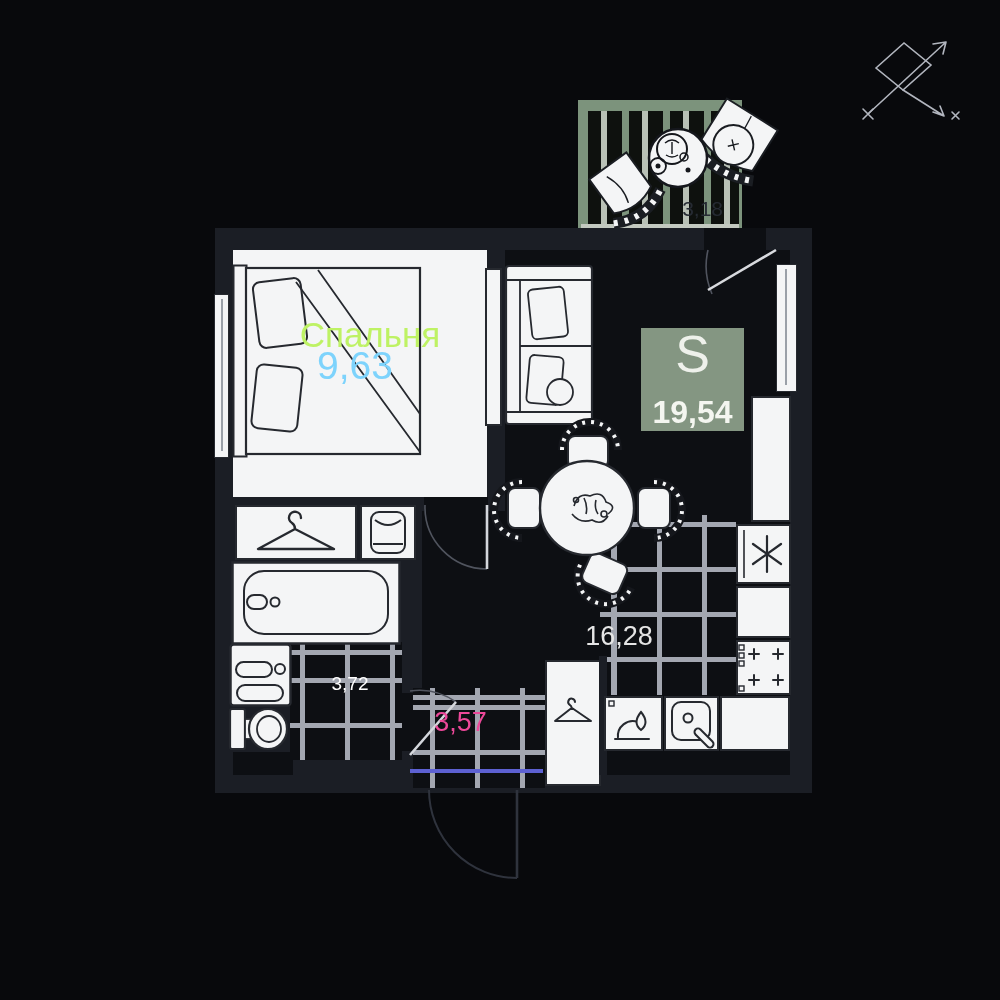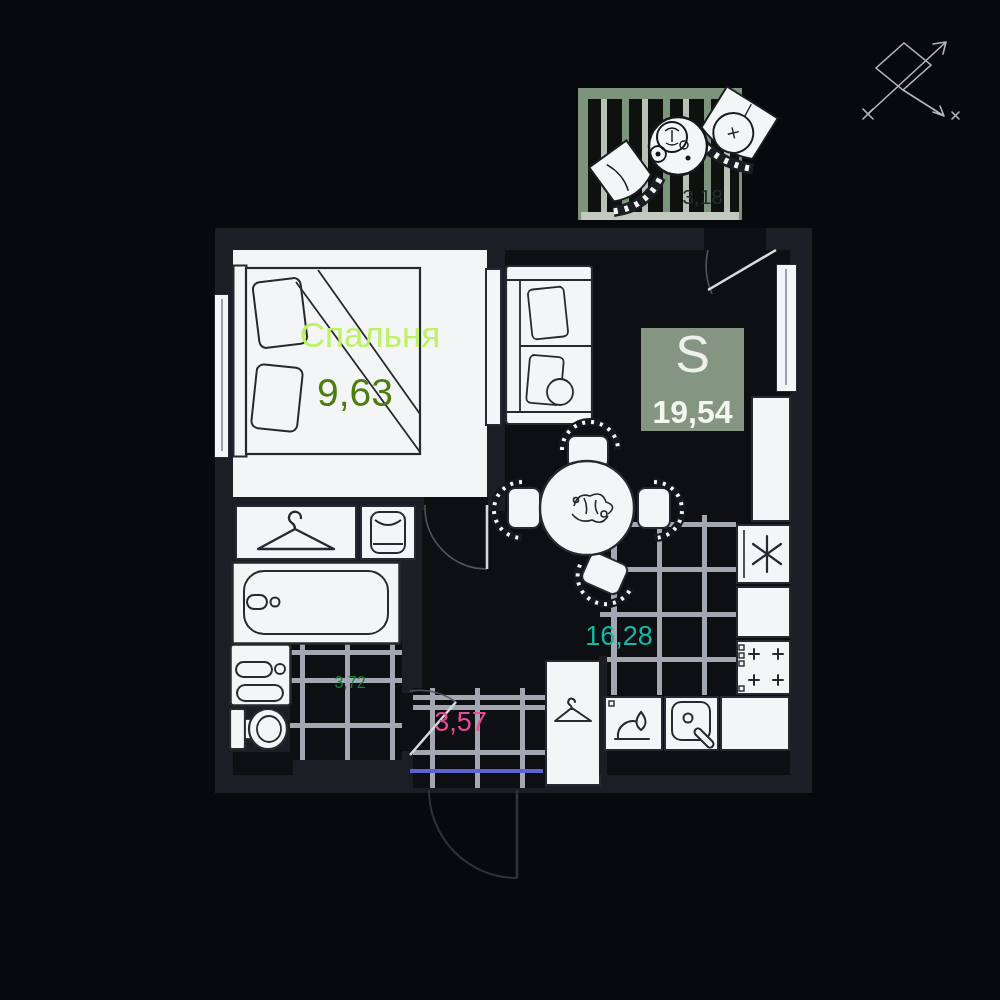--- a/index.html
+++ b/index.html
@@ -34,21 +34,21 @@
   <svg class="abs" style="left:856px;top:22px" width="108" height="102" viewBox="0 0 108 102">
     <g fill="none" stroke="#b2b6bf" stroke-width="1.6" stroke-linecap="round">
       <path d="M 20,46 L 48,21 L 75,43 L 47,68 Z"></path>
       <path d="M 12,92 L 90,20 M 90,20 L 77,22 M 90,20 L 87,32"></path>
       <path d="M 47,68 L 88,94 M 88,94 L 77,90 M 88,94 L 84,84"></path>
       <path d="M 7,87 L 17,97 M 17,87 L 7,97"></path>
       <path d="M 96,90 L 103,97 M 103,90 L 96,97"></path>
     </g>
   </svg>
 
-  <div class="abs balcony" style="left:578px;top:88px;width:164px;height:132px">
+  <div class="abs balcony" style="left:578px;top:100px;width:164px;height:132px">
     <div class="abs" style="left:0;top:0;width:100%;height:11px;background:#7c937c"></div>
     <div class="abs" style="left:0;bottom:0;width:100%;height:8px;background:#c3c9c0"></div>
     <svg class="abs" style="left:0;top:0" width="204" height="132" viewBox="0 0 204 132">
 
       <g transform="translate(14,58) rotate(-36 30 30)">
         <path d="M 6,2 H 52 V 44 Q 29,56 6,44 Z" fill="#f4f5f6" stroke="#1a1d22" stroke-width="2"></path>
         <path d="M 22,10 Q 30,28 24,44" fill="none" stroke="#1a1d22" stroke-width="1.4"></path>
         <path d="M 0,52 Q 29,68 58,52" fill="none" stroke="#1a1d22" stroke-width="11"></path>
         <path d="M 0,52 Q 29,68 58,52" fill="none" stroke="#f4f5f6" stroke-width="6" stroke-dasharray="4 7"></path>
       </g>
@@ -240,20 +240,20 @@
   </svg>
   <div class="abs" style="left:410px;top:769px;width:133px;height:4px;background:#5d61d2"></div>
 
   <div class="abs badge" style="left:641px;top:328px;width:103px;height:103px">
     <div class="s">S</div>
     <div class="div"></div>
     <div class="a">19,54</div>
   </div>
 
   <div class="label" style="left:250px;top:316px;width:240px;font-size:35px;color:#bef264;font-weight:500">Спальня</div>
-  <div class="label" style="left:250px;top:372px;width:210px;font-size:39px;color:#4d7c0f;font-weight:500">9,63</div>
-
-  <div class="label" style="left:503px;top:622px;width:232px;font-size:27px;color:#14b8a6;font-weight:500">16,28</div>
-
-  <div class="label" style="left:300px;top:674px;width:100px;font-size:16px;color:#15803d;font-weight:500">3,72</div>
+  <div class="label" style="left:250px;top:345px;width:210px;font-size:39px;color:#7dd3fc;font-weight:500">9,63</div>
+
+  <div class="label" style="left:503px;top:622px;width:232px;font-size:27px;color:#e5e5e5;font-weight:500">16,28</div>
+
+  <div class="label" style="left:300px;top:674px;width:100px;font-size:19px;color:#ffffff;font-weight:500">3,72</div>
   <div class="label" style="left:403px;top:708px;width:115px;font-size:27px;color:#ec4899;font-weight:500">3,57</div>
 
 </div>
 
 </body></html>

